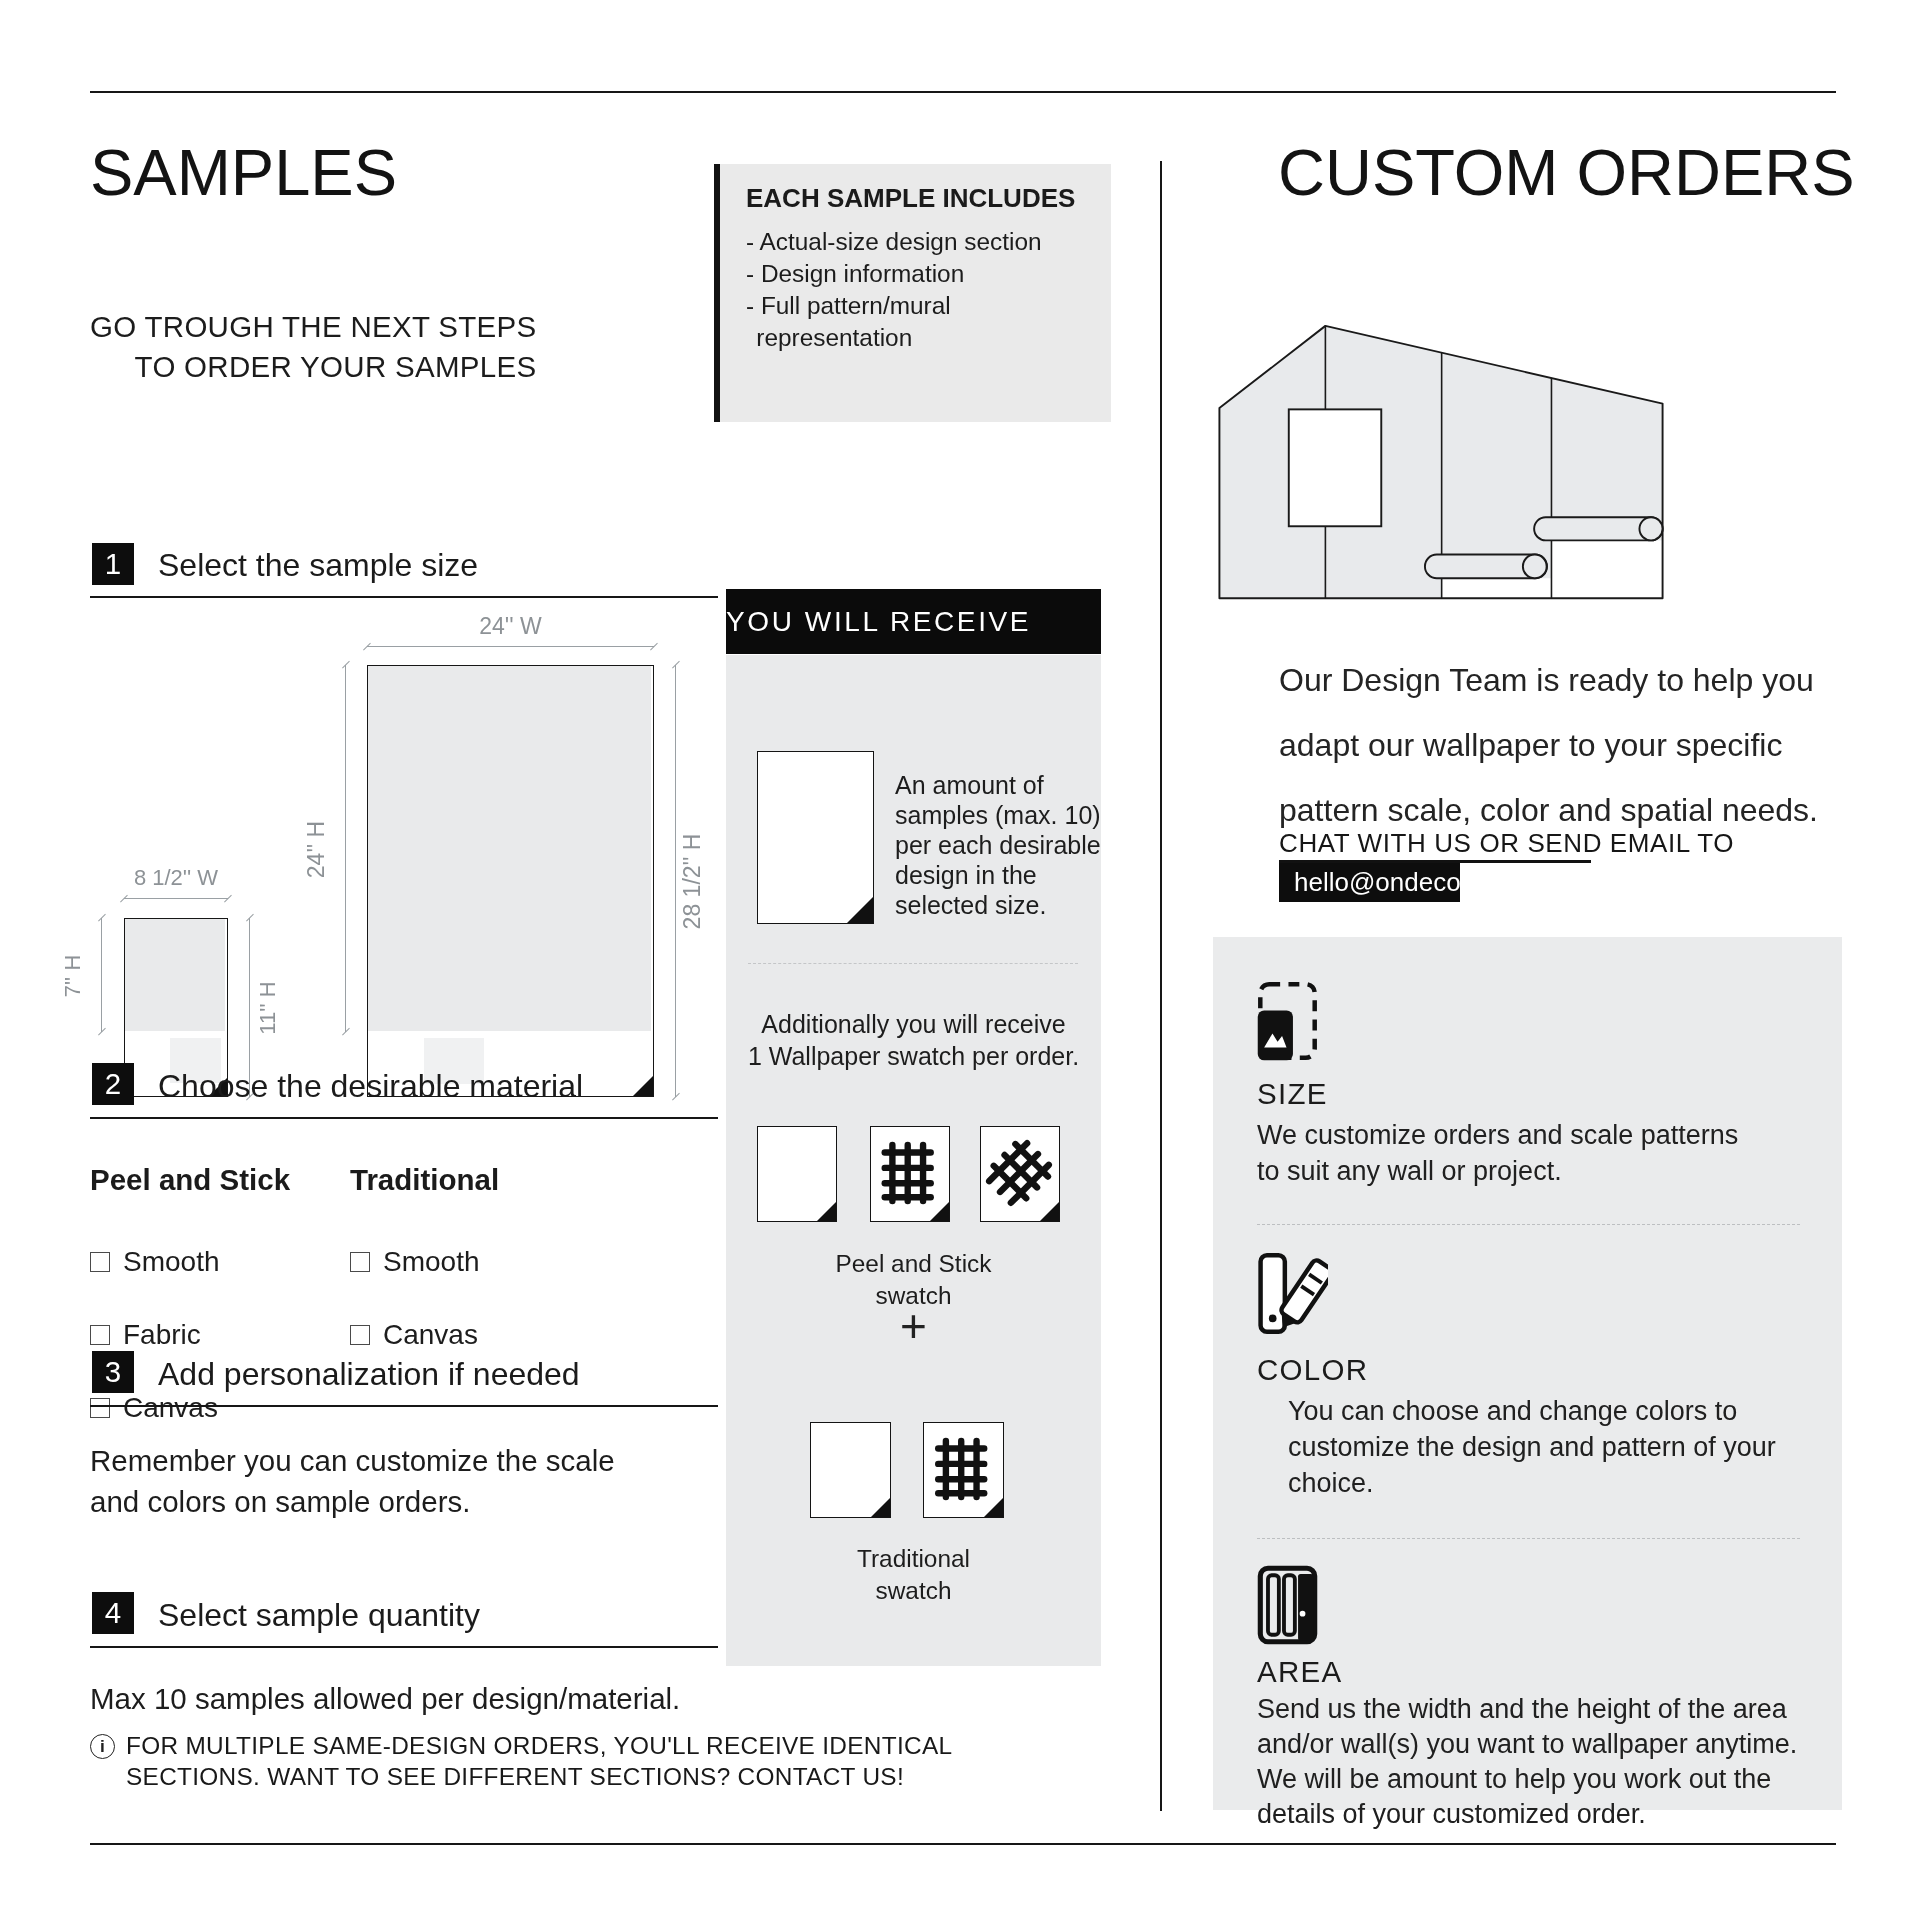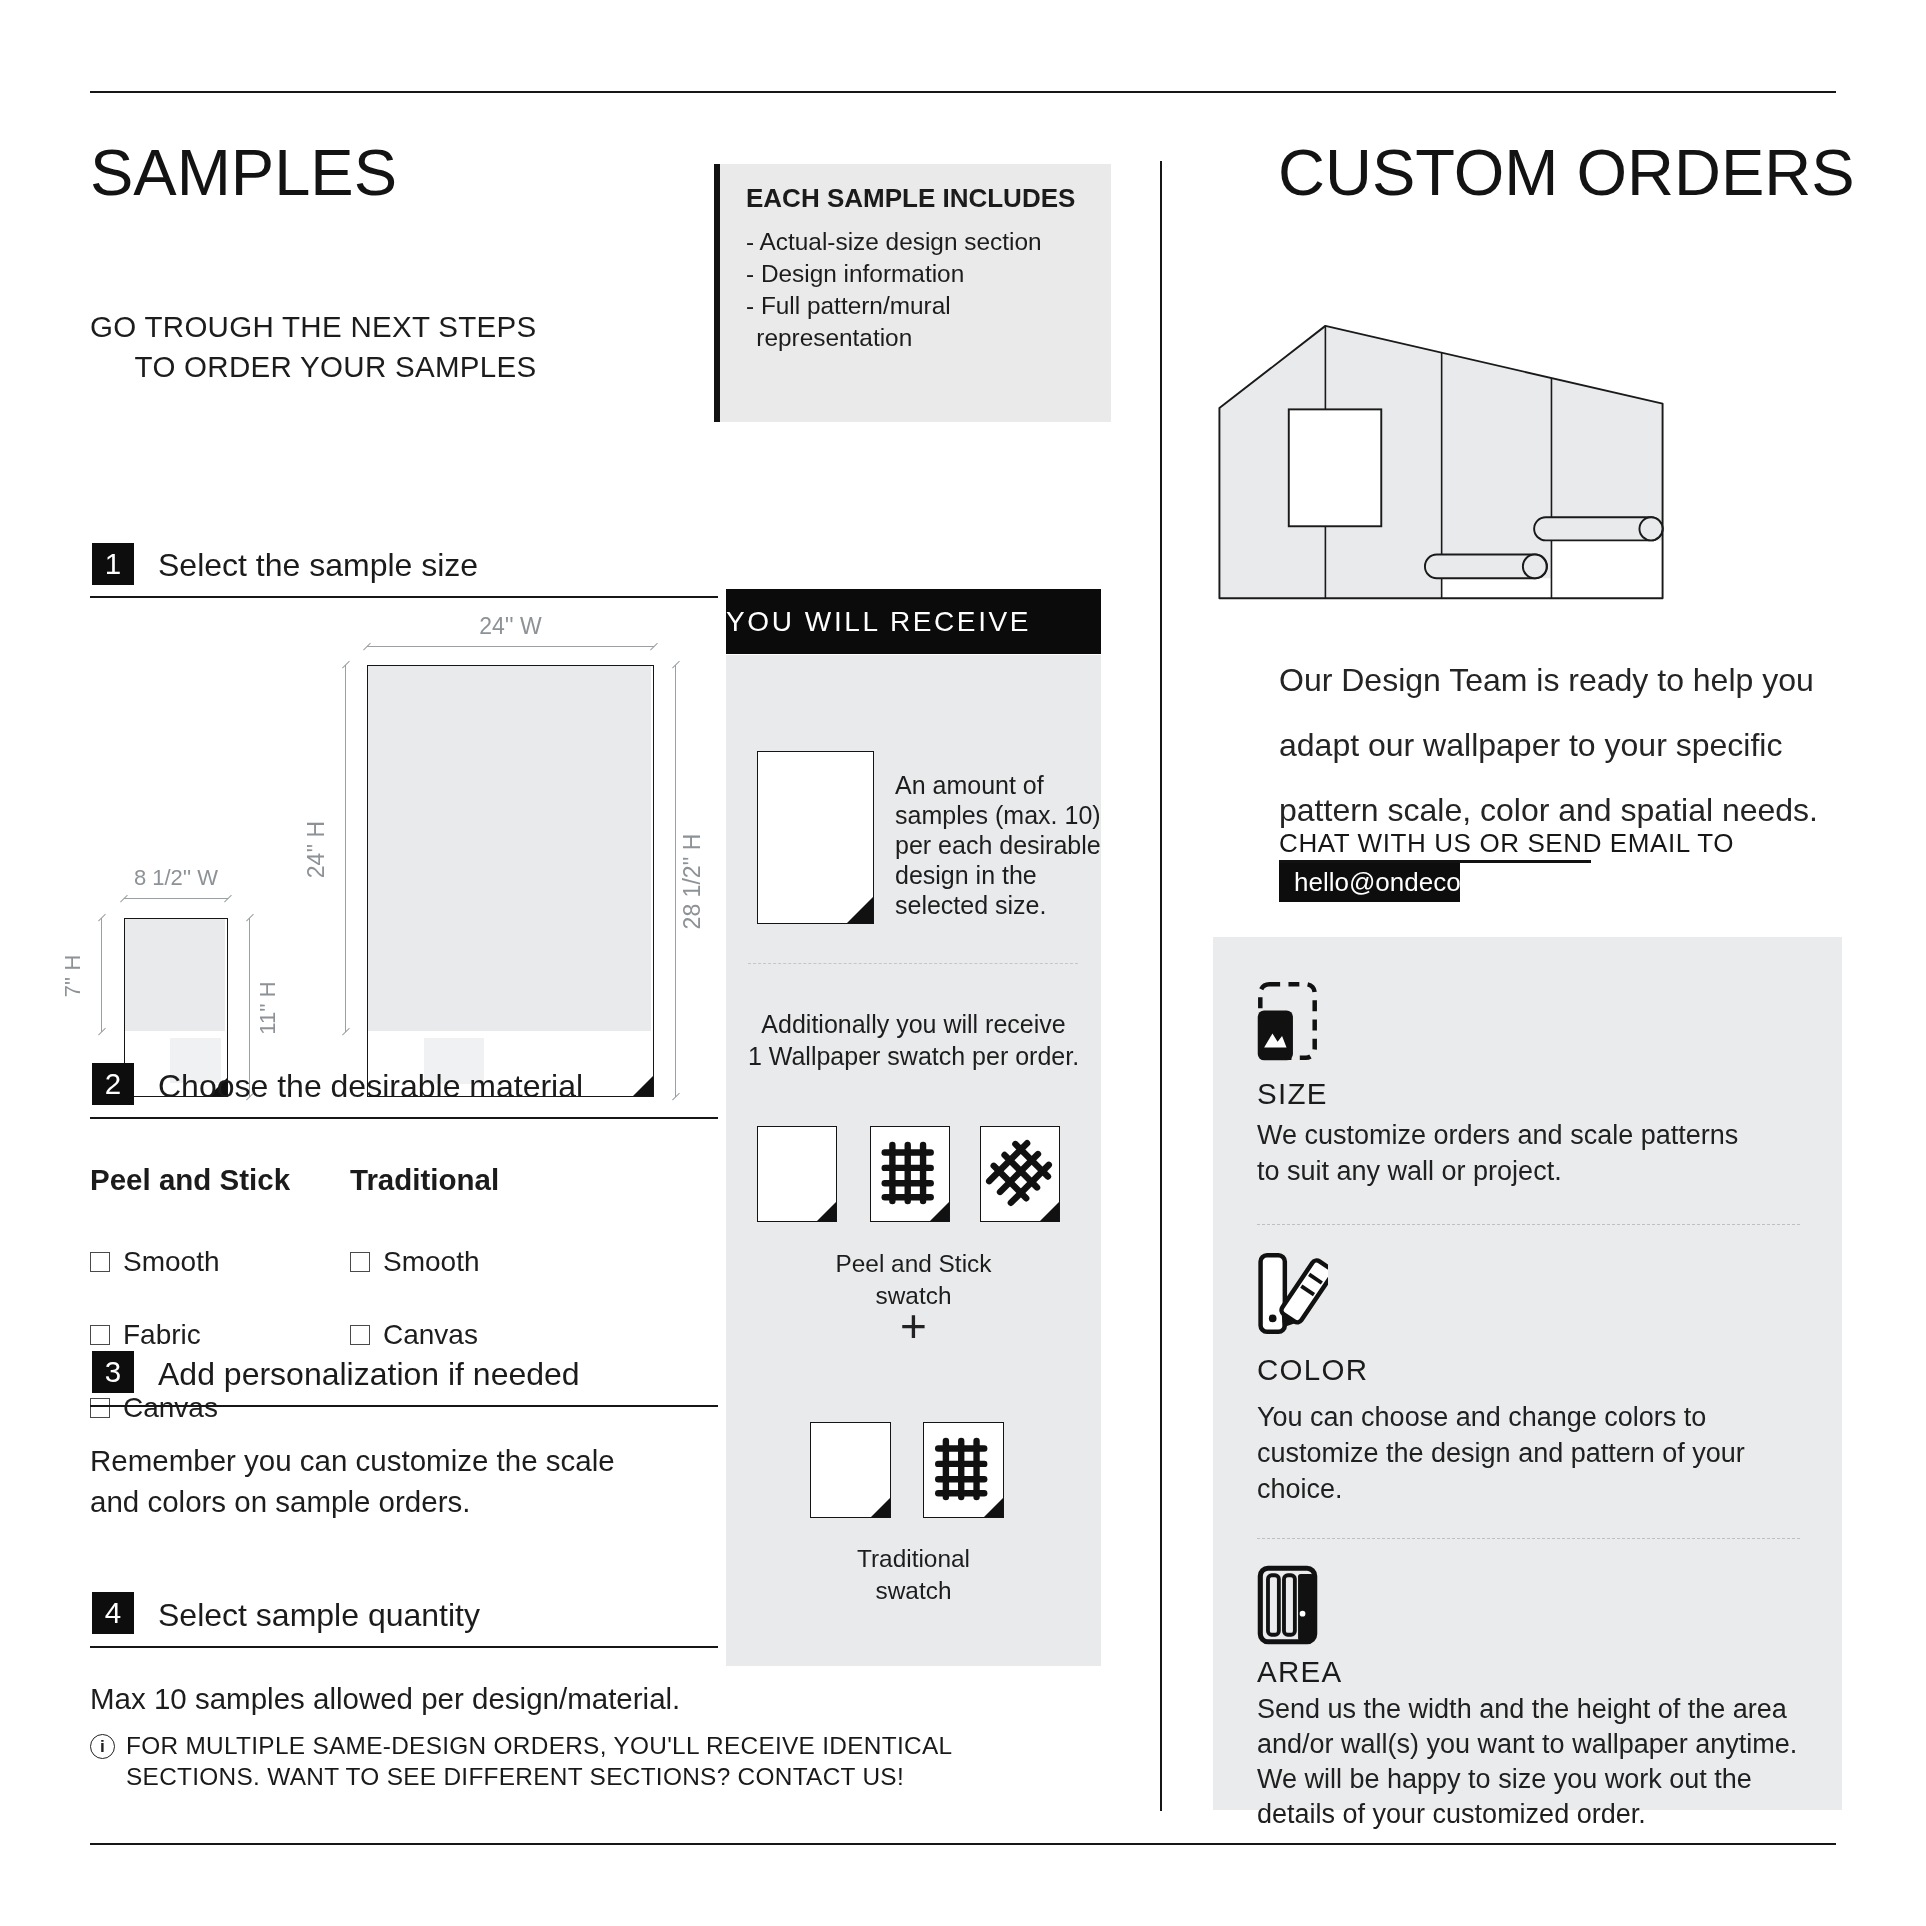--- a/index.html
+++ b/index.html
@@ -263,36 +263,36 @@
     <rect x="5" y="5" width="38" height="120" rx="10" fill="#fff" stroke="#111" stroke-width="7"></rect>
     <circle cx="24" cy="104" r="6" fill="#111"></circle>
     <g transform="rotate(34 72 70)">
       <rect x="54" y="10" width="36" height="100" rx="8" fill="#fff" stroke="#111" stroke-width="7"></rect>
       <line x1="60" y1="36" x2="84" y2="36" stroke="#111" stroke-width="6"></line>
       <line x1="60" y1="58" x2="84" y2="58" stroke="#111" stroke-width="6"></line>
       <path d="M58 110 L86 110 L72 128 Z" fill="#111"></path>
     </g>
   </svg>
   <div class="sechead" style="left:1257px;top:1353px;">COLOR</div>
-  <div class="secbody" style="left:1257px;top:1393px;margin-top:6px;">
+  <div class="secbody" style="left:1288px;top:1393px;">
     <div>You can choose and change colors to</div>
     <div>customize the design and pattern of your</div>
     <div>choice.</div>
   </div>
   <div class="dashedw" style="left:1257px;top:1538px;width:543px;"></div>
 
   <svg class="abs" style="left:1257px;top:1565px;" width="61" height="80" viewBox="0 0 95 125">
     <rect x="5" y="5" width="85" height="115" rx="12" fill="none" stroke="#111" stroke-width="8"></rect>
     <rect x="17" y="16" width="17" height="93" rx="6" fill="none" stroke="#111" stroke-width="6"></rect>
     <rect x="42" y="16" width="17" height="93" rx="6" fill="none" stroke="#111" stroke-width="6"></rect>
     <rect x="64" y="14" width="24" height="104" rx="4" fill="#111"></rect>
     <circle cx="71" cy="76" r="4.5" fill="#fff"></circle>
   </svg>
   <div class="sechead" style="left:1257px;top:1655px;">AREA</div>
   <div class="secbody" style="left:1257px;top:1692px;line-height:35px;">
     <div>Send us the width and the height of the area</div>
     <div>and/or wall(s) you want to wallpaper anytime.</div>
-    <div>We will be happy to size you work out the</div>
+    <div>We will be amount to help you work out the</div>
     <div>details of your customized order.</div>
   </div>
 
 </div>
 
 
 </body></html>

